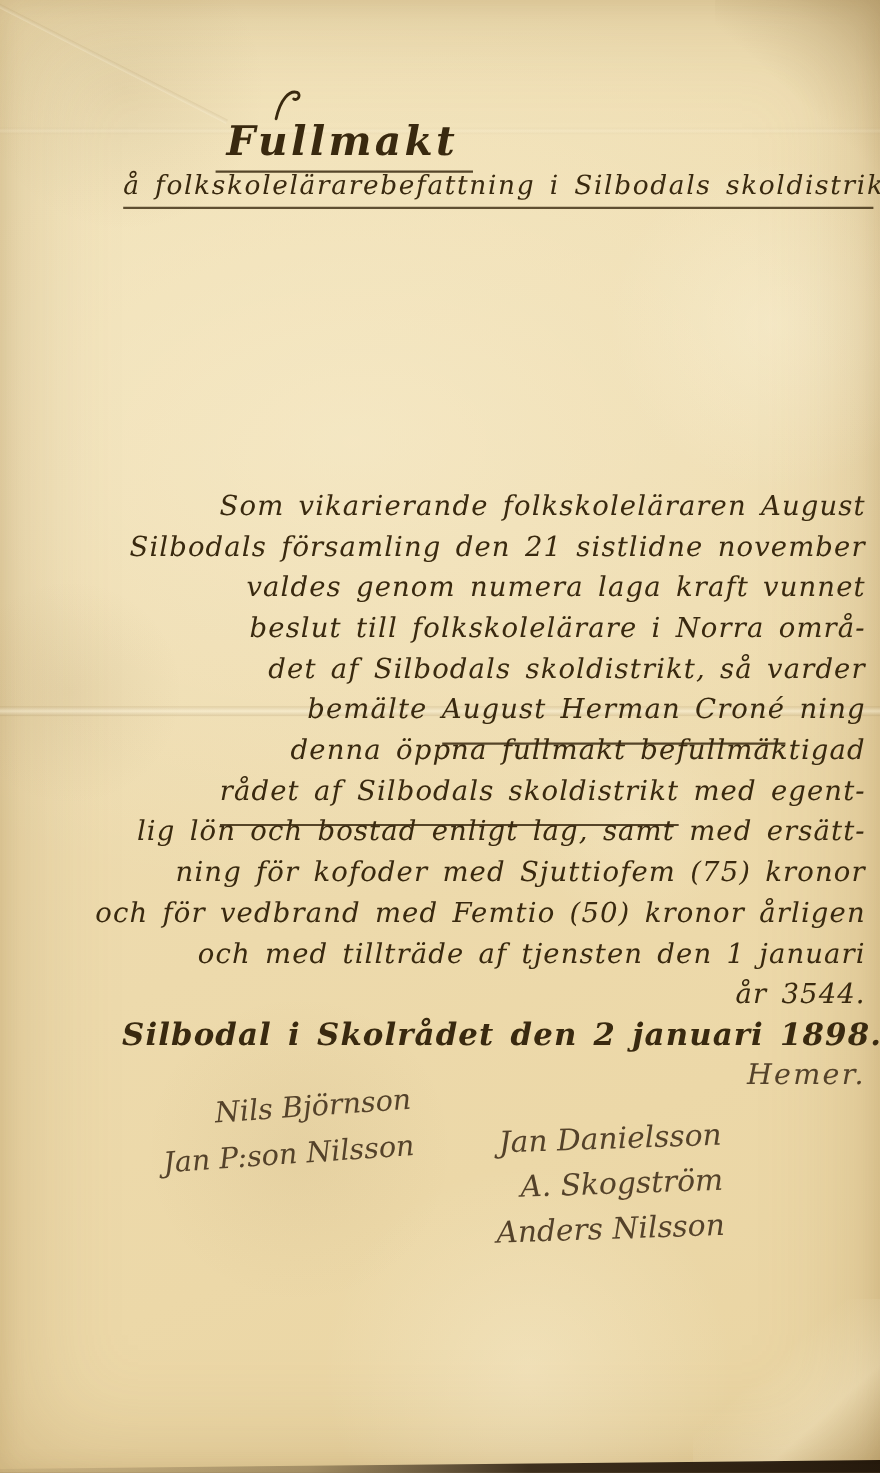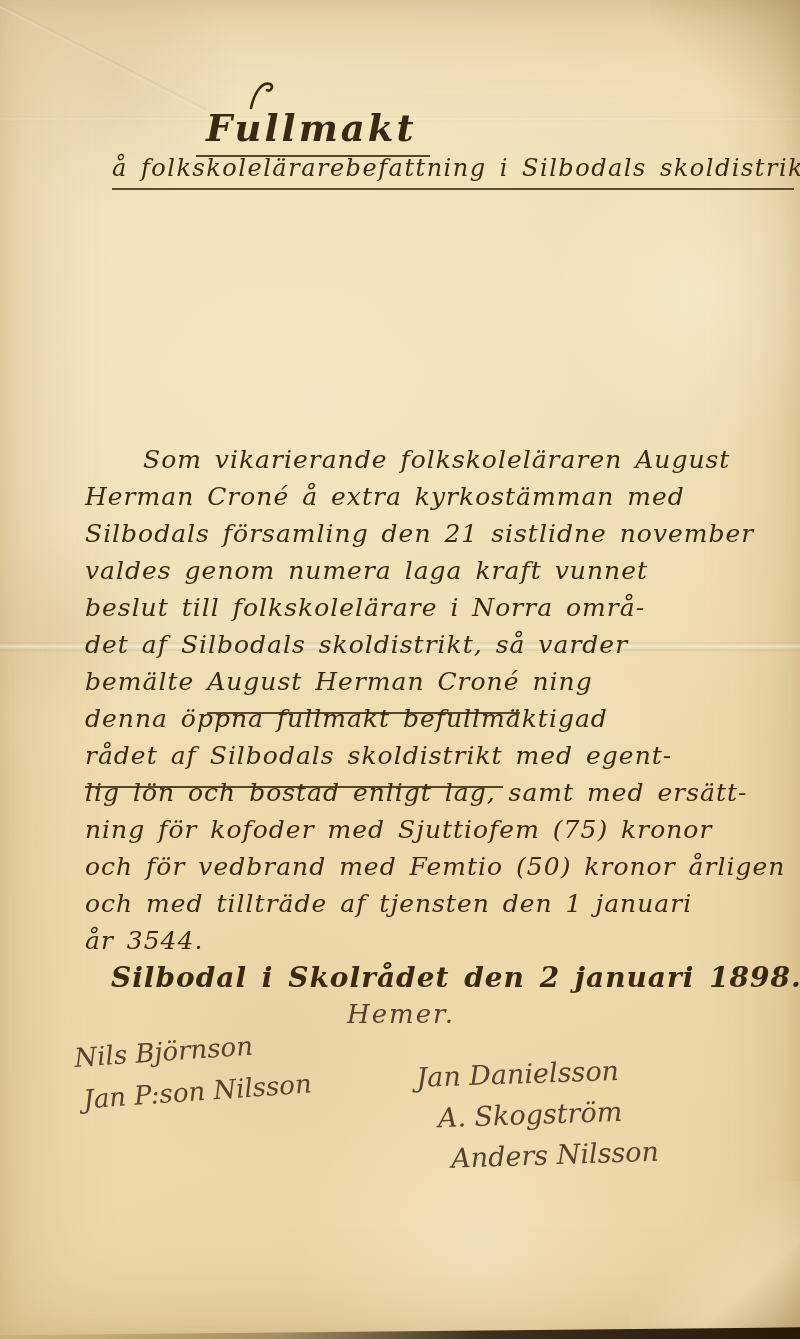--- a/index.html
+++ b/index.html
@@ -13,20 +13,21 @@
     position:relative;width:800px;height:1339px;
     background:
       radial-gradient(ellipse 900px 600px at 40% 30%, rgba(255,248,225,.35), transparent 70%),
       linear-gradient(158deg,#f2e3ba 0%,#eedcb0 40%,#ecd8a8 75%,#e9d4a2 100%);
     box-shadow:
       inset 0 0 95px 12px rgba(148,110,48,.26),
       inset 0 0 20px 3px rgba(148,110,48,.14);
     font-family:"DejaVu Serif","Liberation Serif",serif;
     font-style:italic;
     color:var(--ink);
+    text-align:right;
   }
   
   .texture{
     position:absolute;inset:0;pointer-events:none;
     background:
       radial-gradient(circle at 14% 6%, rgba(120,88,36,.10), transparent 9%),
       radial-gradient(circle at 88% 22%, rgba(255,250,230,.30), transparent 12%),
       radial-gradient(circle at 8% 47%, rgba(120,88,36,.08), transparent 10%),
       radial-gradient(circle at 60% 93%, rgba(255,250,232,.28), transparent 14%),
       radial-gradient(circle at 34% 78%, rgba(120,88,36,.06), transparent 12%),
@@ -88,21 +89,20 @@
     </svg>
   </div>
 
   <h1 class="title"><span class="u">Fullmakt</span></h1>
 
   <div class="subtitle"><span class="u">å folkskolelärarebefattning i Silbodals skoldistrikt.</span></div>
 
   <div class="content">
     <div class="lines" id="bodyLines">
         <div class="line"><span>Som vikarierande folkskoleläraren August</span></div>
-        <div class="line"><span>Herman Croné å extra kyrkostämman med</span></div>
         <div class="line"><span>Silbodals församling den 21 sistlidne november</span></div>
         <div class="line"><span>valdes genom numera laga kraft vunnet</span></div>
         <div class="line"><span>beslut till folkskolelärare i Norra områ-</span></div>
         <div class="line"><span>det af Silbodals skoldistrikt, så varder</span></div>
         <div class="line"><span>bemälte </span><span class="useg">August Herman Croné</span><span> ning</span></div>
         <div class="line"><span>denna öppna fullmakt befullmäktigad</span></div>
         <div class="line"><span class="useg">rådet af Silbodals skoldistrikt</span><span> med egent-</span></div>
         <div class="line"><span>lig lön och bostad enligt lag, samt med ersätt-</span></div>
         <div class="line"><span>ning för kofoder med Sjuttiofem (75) kronor</span></div>
         <div class="line"><span>och för vedbrand med Femtio (50) kronor årligen</span></div>

